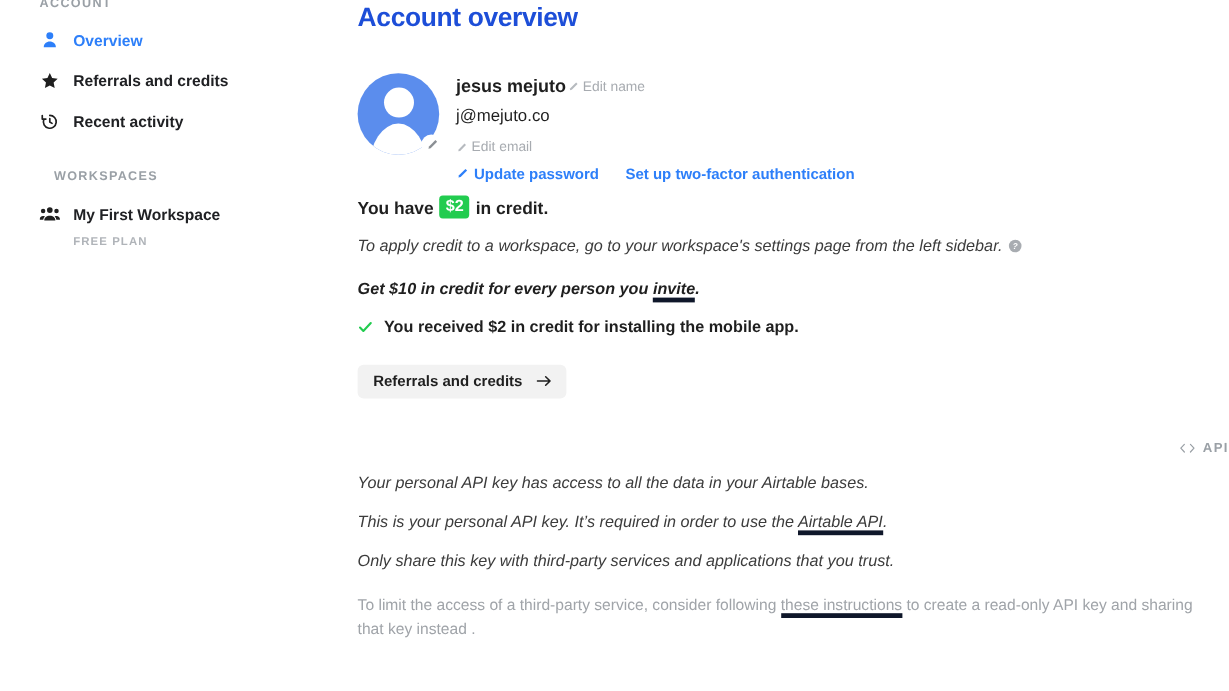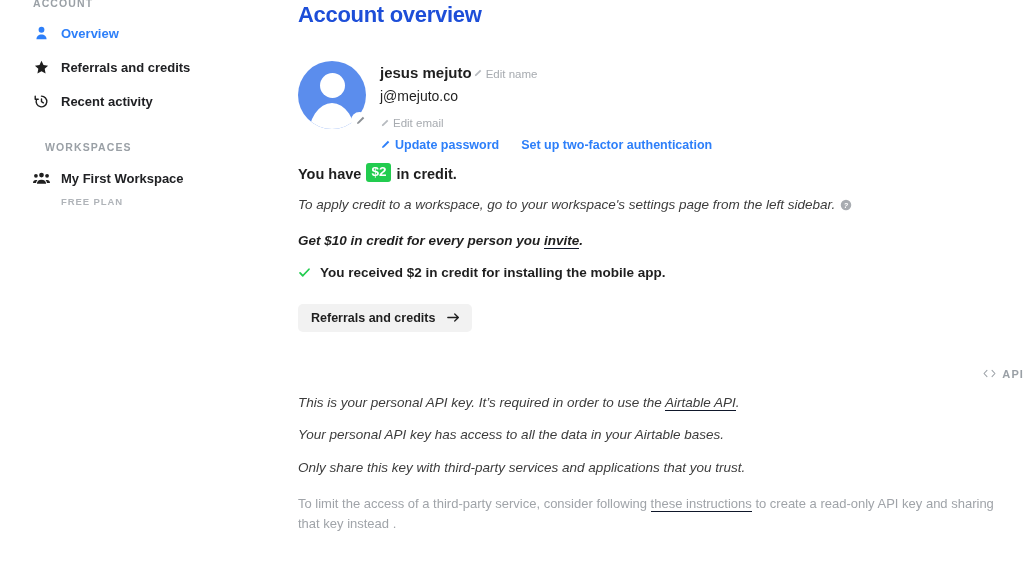--- a/index.html
+++ b/index.html
@@ -106,21 +106,21 @@
   }
   .credit-badge {
     display: inline-block; background: #22cc4f; color: #ffffff;
     font-weight: 700; font-size: 13.5px;
     padding: 1px 5px 2px 5px; border-radius: 3px; margin: 0 5px;
     line-height: 1.15;
   }
   .body-line { font-size: 13.5px; color: #3c3c3c; margin-top: 13px; line-height: 1.45; font-style: italic; }
   .body-line.strong { font-weight: 700; color: #1f1f1f; margin-top: 17px; }
   .muted-line { font-size: 13px; color: #a0a4a9; margin-top: 17px; line-height: 1.5; max-width: 700px; }
-  .dotted { border-bottom: 1px solid #0f172a; }
+  .dotted { border-bottom: 4px solid #0f172a; }
   .check-line {
     display: flex; align-items: center; gap: 9px; margin-top: 14px;
     font-size: 13.5px; font-weight: 700; color: #1f1f1f;
   }
   .help-ico { display: inline-flex; vertical-align: middle; margin-left: 5px; }
 
   .pill-btn {
     display: inline-flex; align-items: center; gap: 12px;
     background: #f2f2f2; border: none; border-radius: 5px;
     padding: 7px 12px 7px 13px; margin-top: 24px;
@@ -287,23 +287,23 @@
     <section>
       <div class="sec-head sec-api">
         <span>
           <svg width="13" height="11" viewBox="0 0 18 12" fill="none" stroke="#9aa0a6" stroke-width="1.4" stroke-linecap="round" stroke-linejoin="round">
             <path d="M5.5 1.6L1.4 6l4.1 4.4M12.5 1.6L16.6 6l-4.1 4.4"></path>
           </svg>
         </span>
         <span>API</span>
       </div>
 
+      <div class="body-line">Your personal API key has access to all the data in your Airtable bases.</div>
+
       <div class="body-line"><span>This is your personal API key. It’s required in order to use the </span><span class="dotted">Airtable API</span><span>.</span></div>
-
-      <div class="body-line">Your personal API key has access to all the data in your Airtable bases.</div>
       <div class="body-line">Only share this key with third-party services and applications that you trust.</div>
 
       <div class="muted-line"><span>To limit the access of a third-party service, consider following </span><span class="dotted">these instructions</span><span> to create a read-only API key and sharing that key instead .</span></div>
 
     </section>
 
   </main>
 </div>
 
 </body></html>

